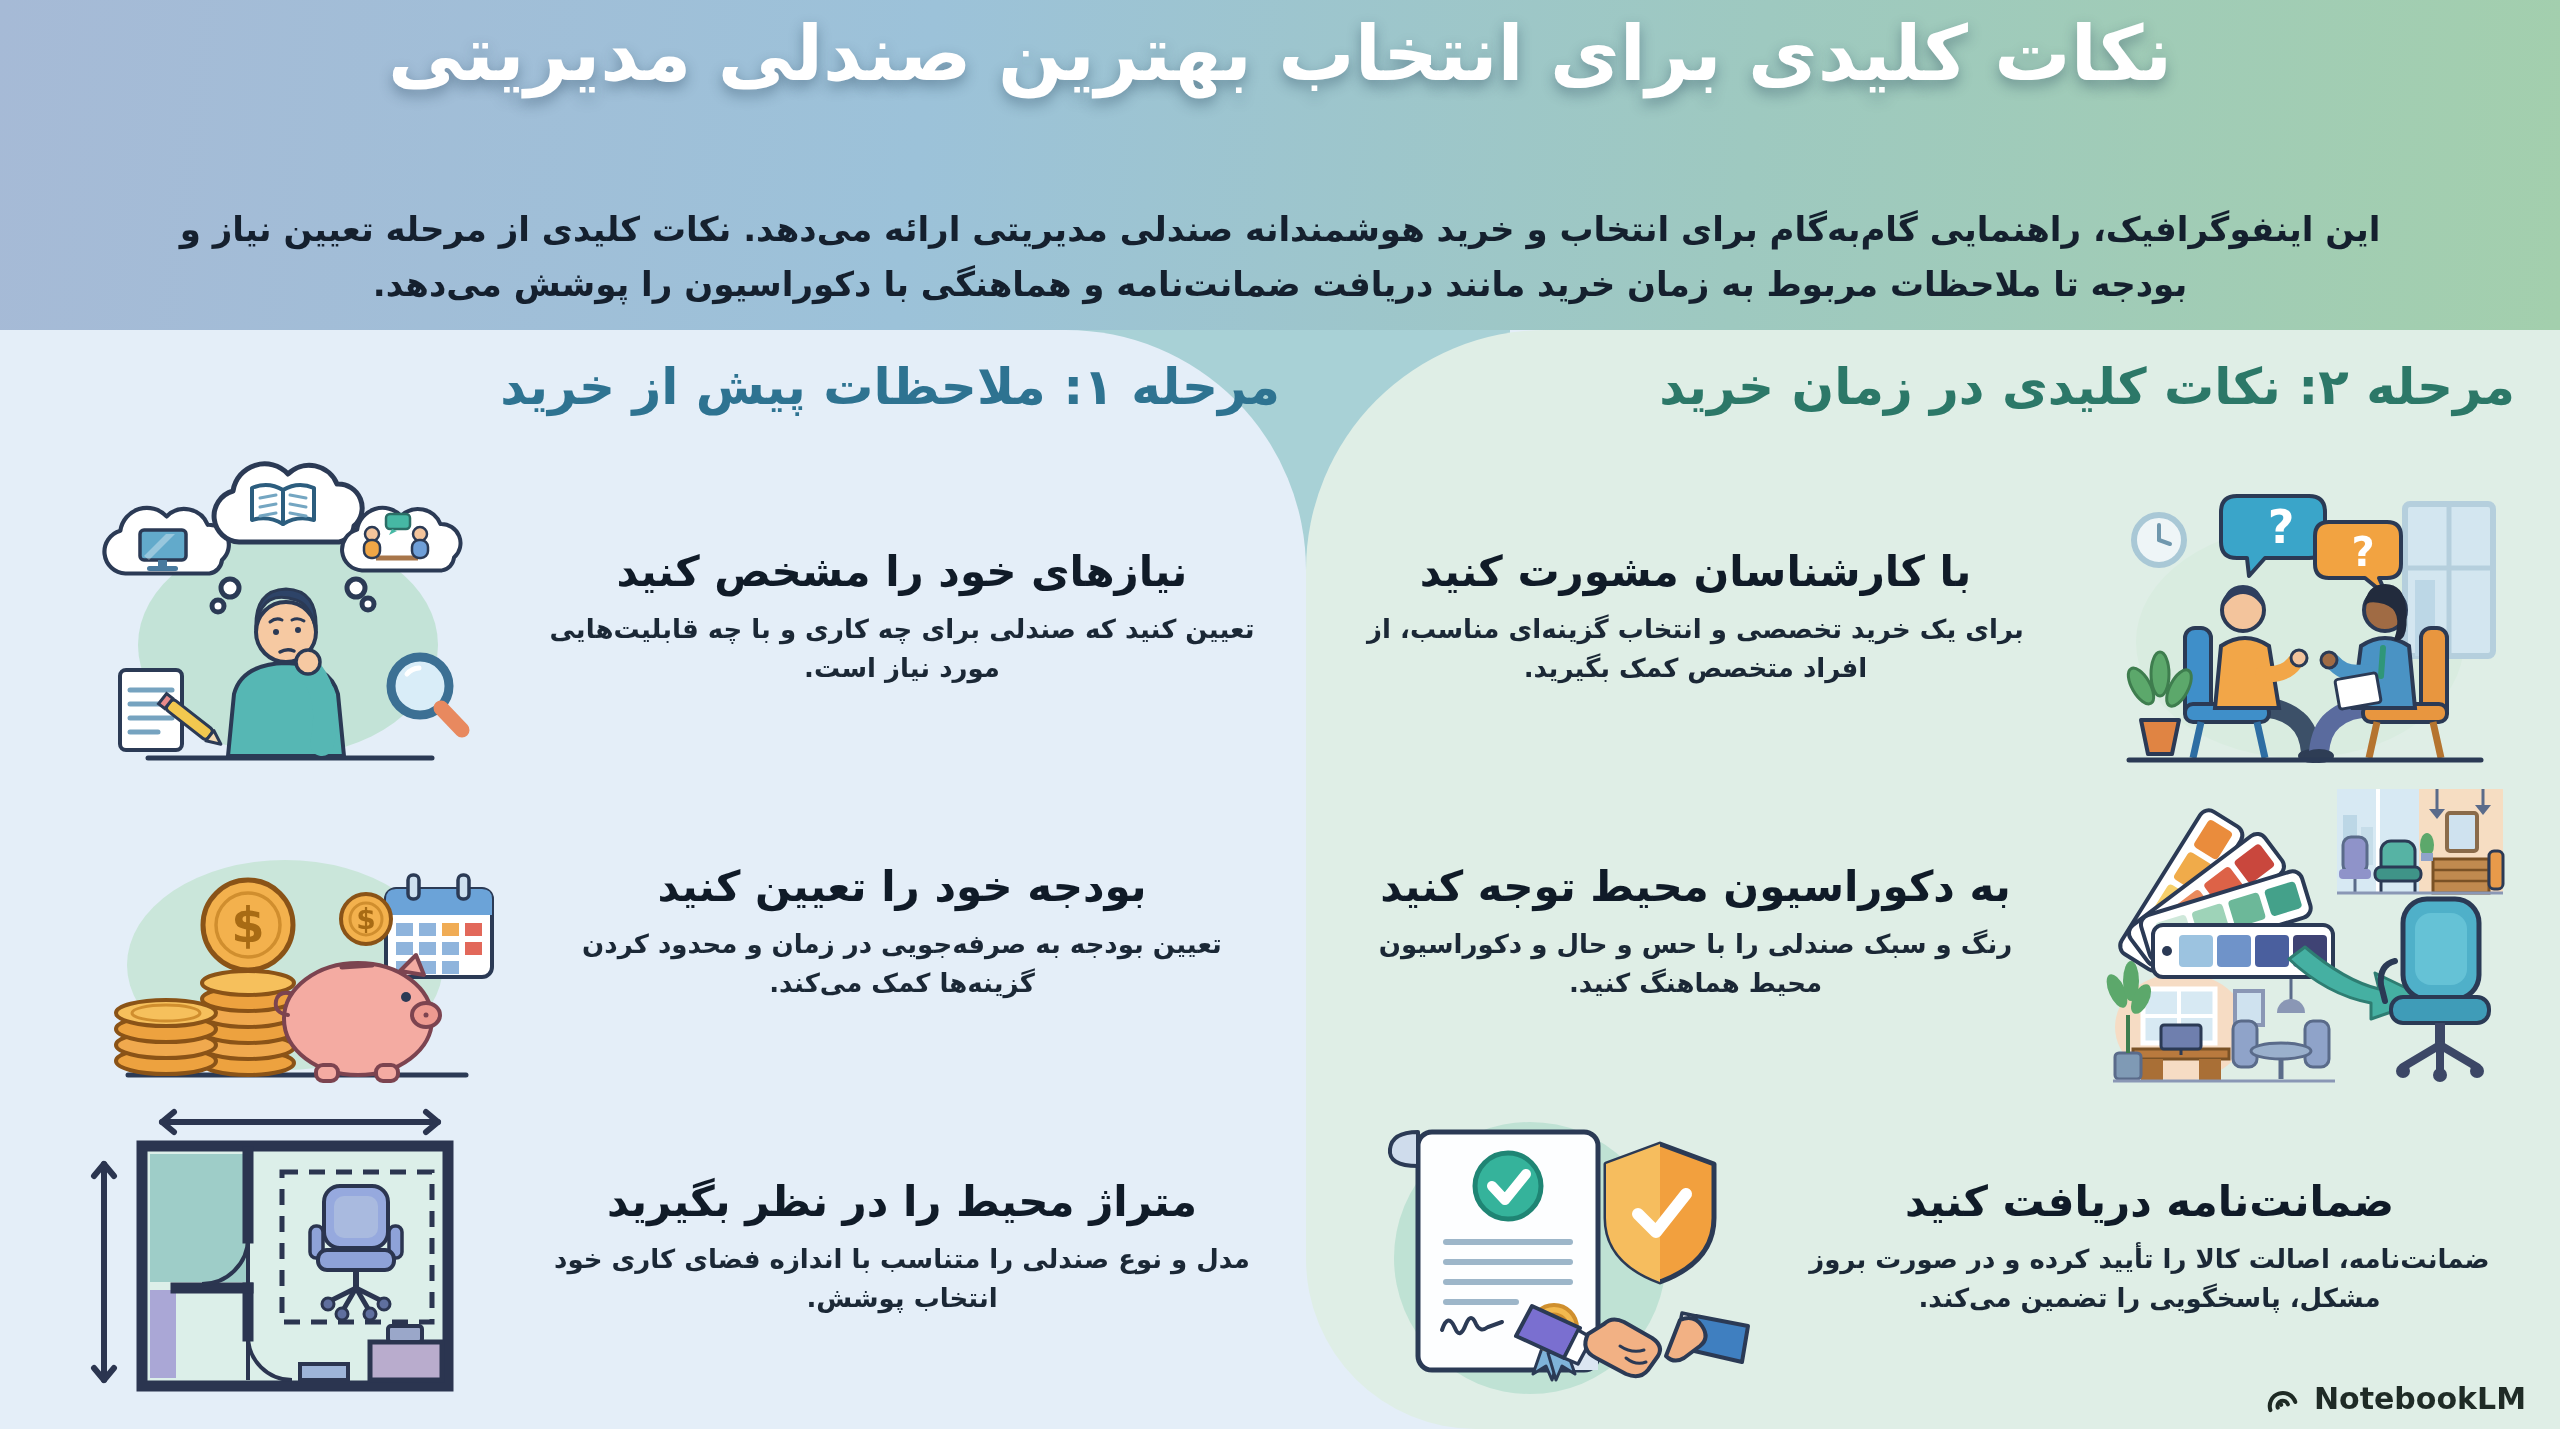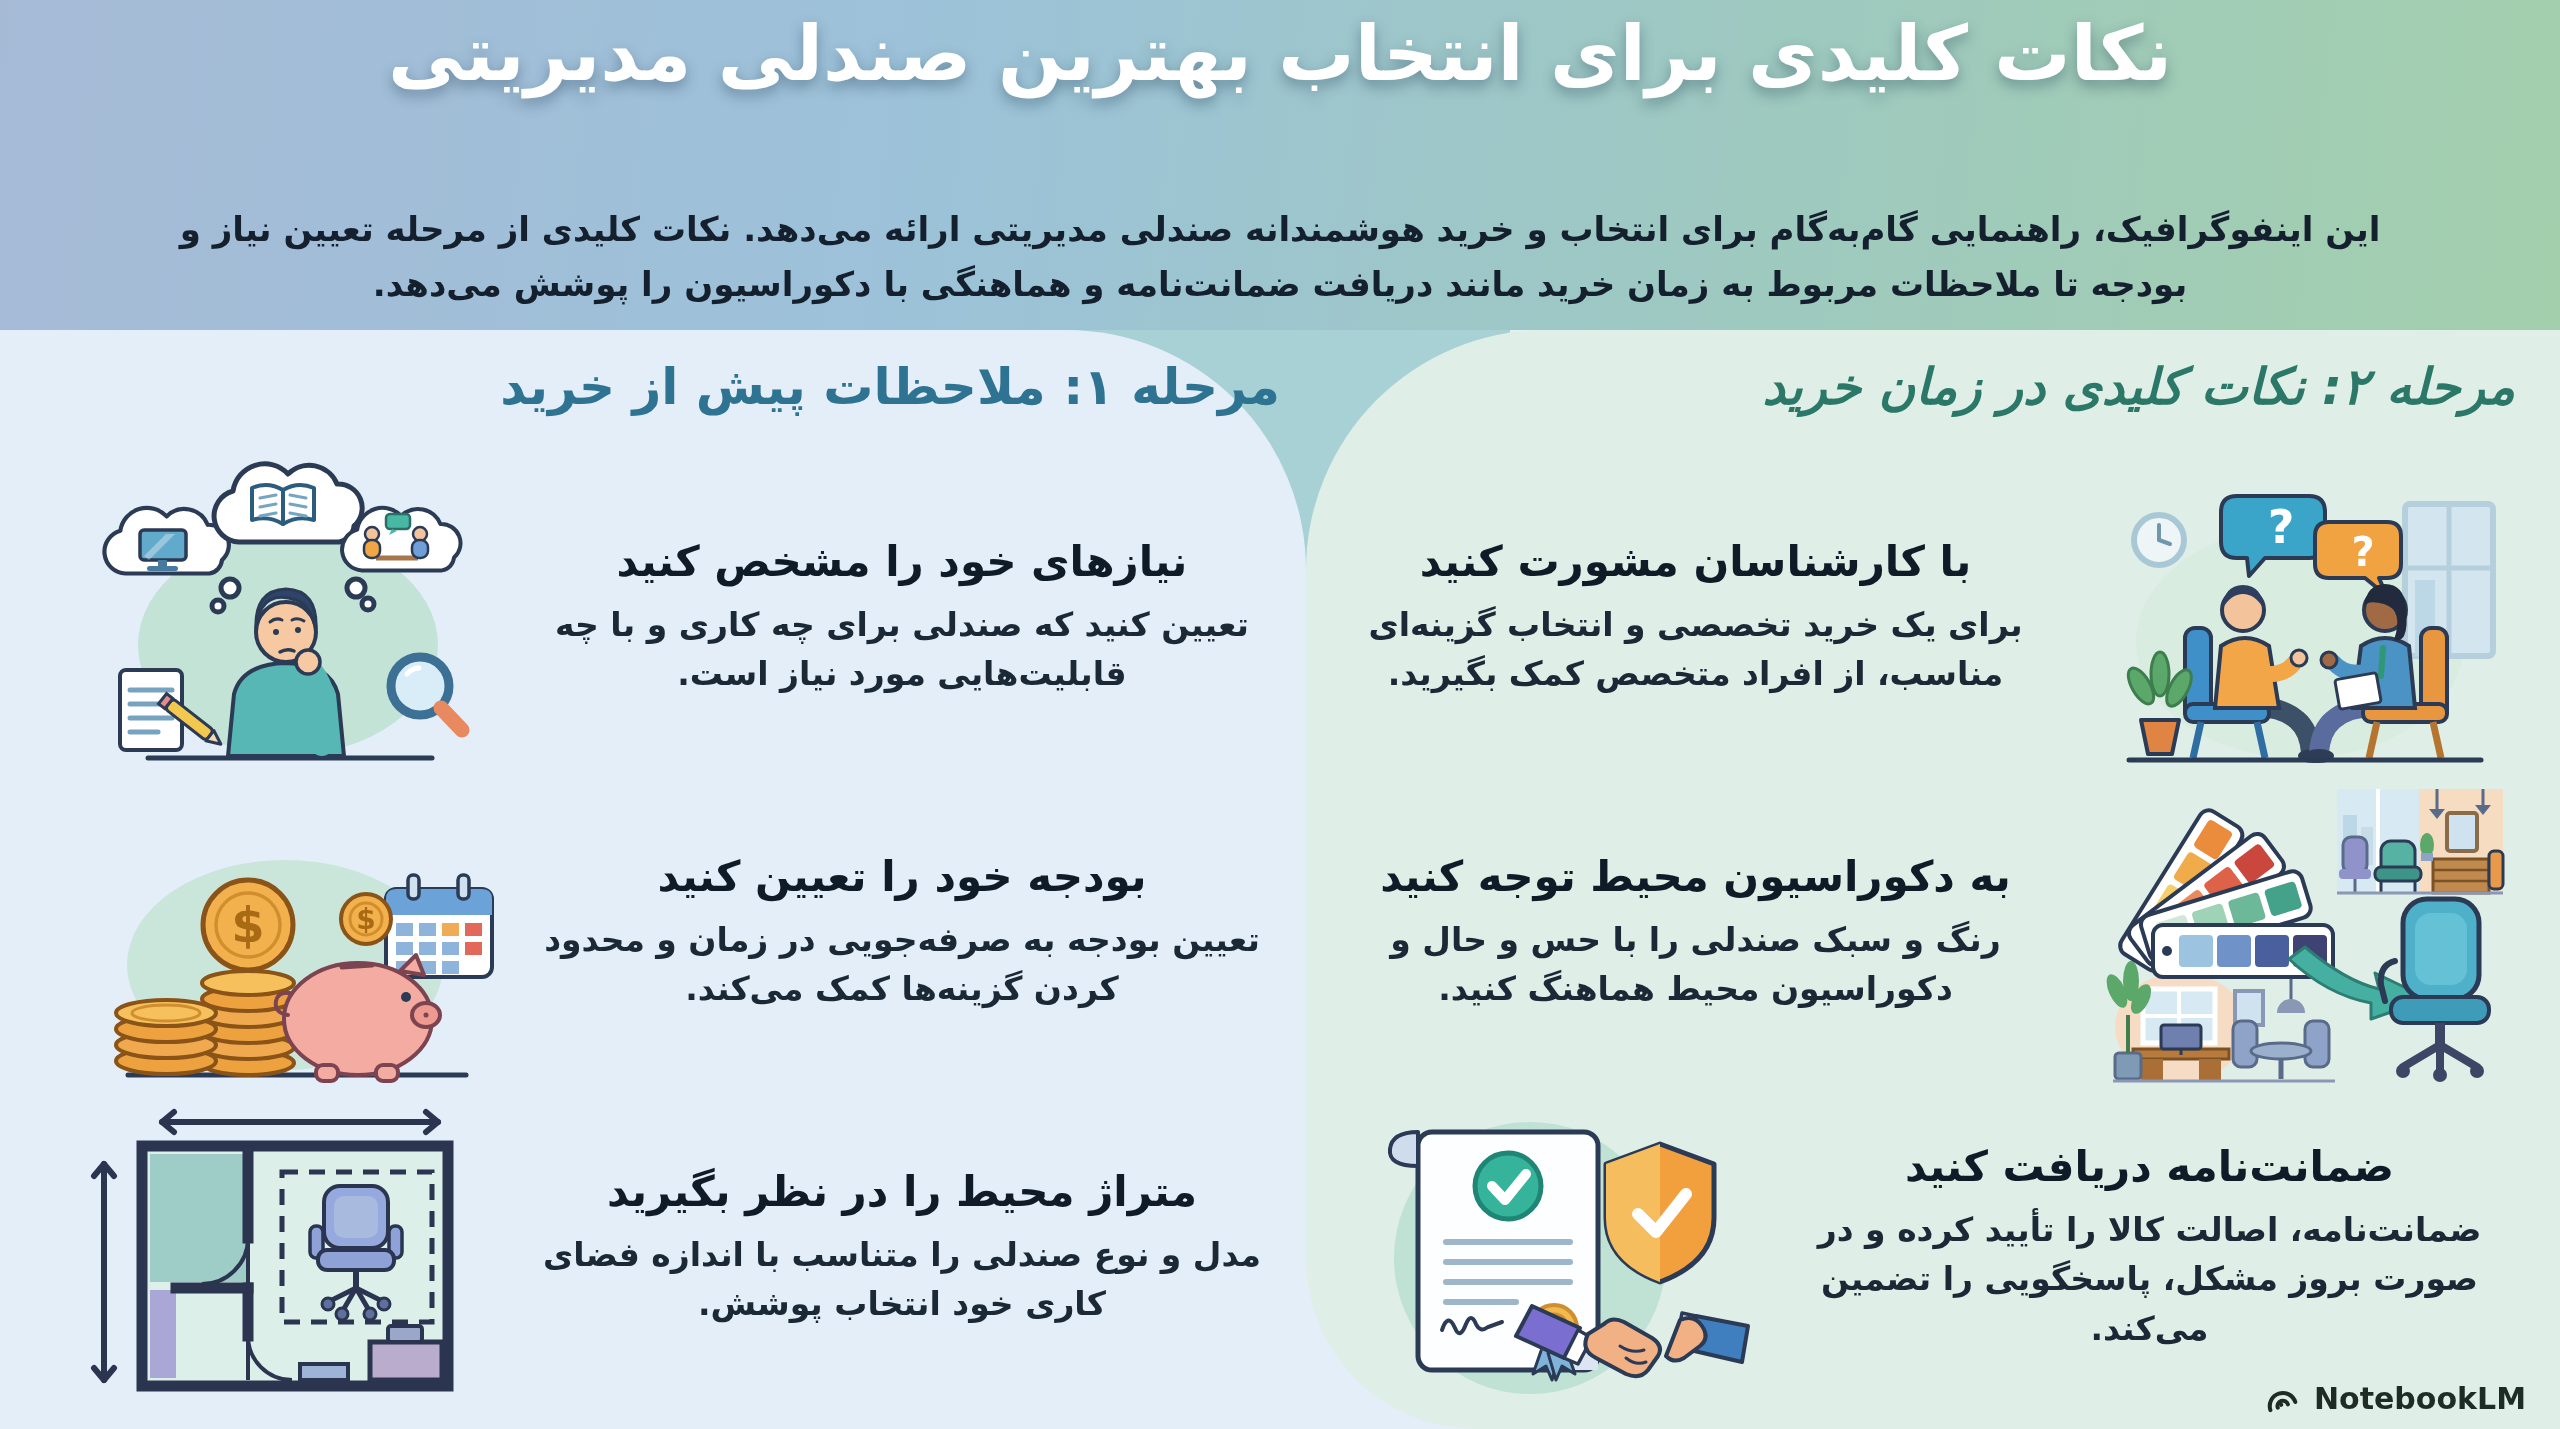--- a/index.html
+++ b/index.html
@@ -24,29 +24,29 @@
   .panel-right{position:absolute;left:1306px;right:0;top:0;bottom:0;
     background:#dfeee6;border-radius:240px 0 0 170px;}
 
   
   .col{position:absolute;top:0;bottom:0;display:flex;flex-direction:column;}
   .col-1{left:70px;width:1210px;}
   .col-2{left:1330px;width:1185px;}
   .col-heading{margin:28px 0 0;text-align:right;direction:rtl;
     font-size:50px;font-weight:800;}
   .col-1 .col-heading{color:#2e7391;}
-  .col-2 .col-heading{color:#2c7868;font-style:italic;}
+  .col-2 .col-heading{color:#2c7868;}
   .rows{flex:1;display:flex;flex-direction:column;justify-content:flex-end;
     padding:6px 0 24px;}
   .row{display:flex;align-items:center;gap:24px;}
   .illus{width:430px;height:315px;flex:none;margin:0;}
   .illus svg{width:100%;height:100%;display:block;}
   .txt{flex:1;direction:rtl;text-align:center;padding:0 8px;}
   .item-title{margin:0 0 14px;font-size:42px;font-weight:800;color:#101b28;}
-  .item-body{margin:0;font-size:33px;font-weight:600;color:#1b2836;line-height:1.5;}
+  .item-body{margin:0;font-size:26px;font-weight:600;color:#1b2836;line-height:1.5;}
 
   
   .watermark{position:absolute;right:34px;bottom:12px;display:flex;align-items:center;
     gap:14px;color:#1f2b26;font-size:30px;font-weight:600;}
   .watermark svg{width:38px;height:38px;}
 </style>
 </head>
 <body>
 
 <div class="poster">

